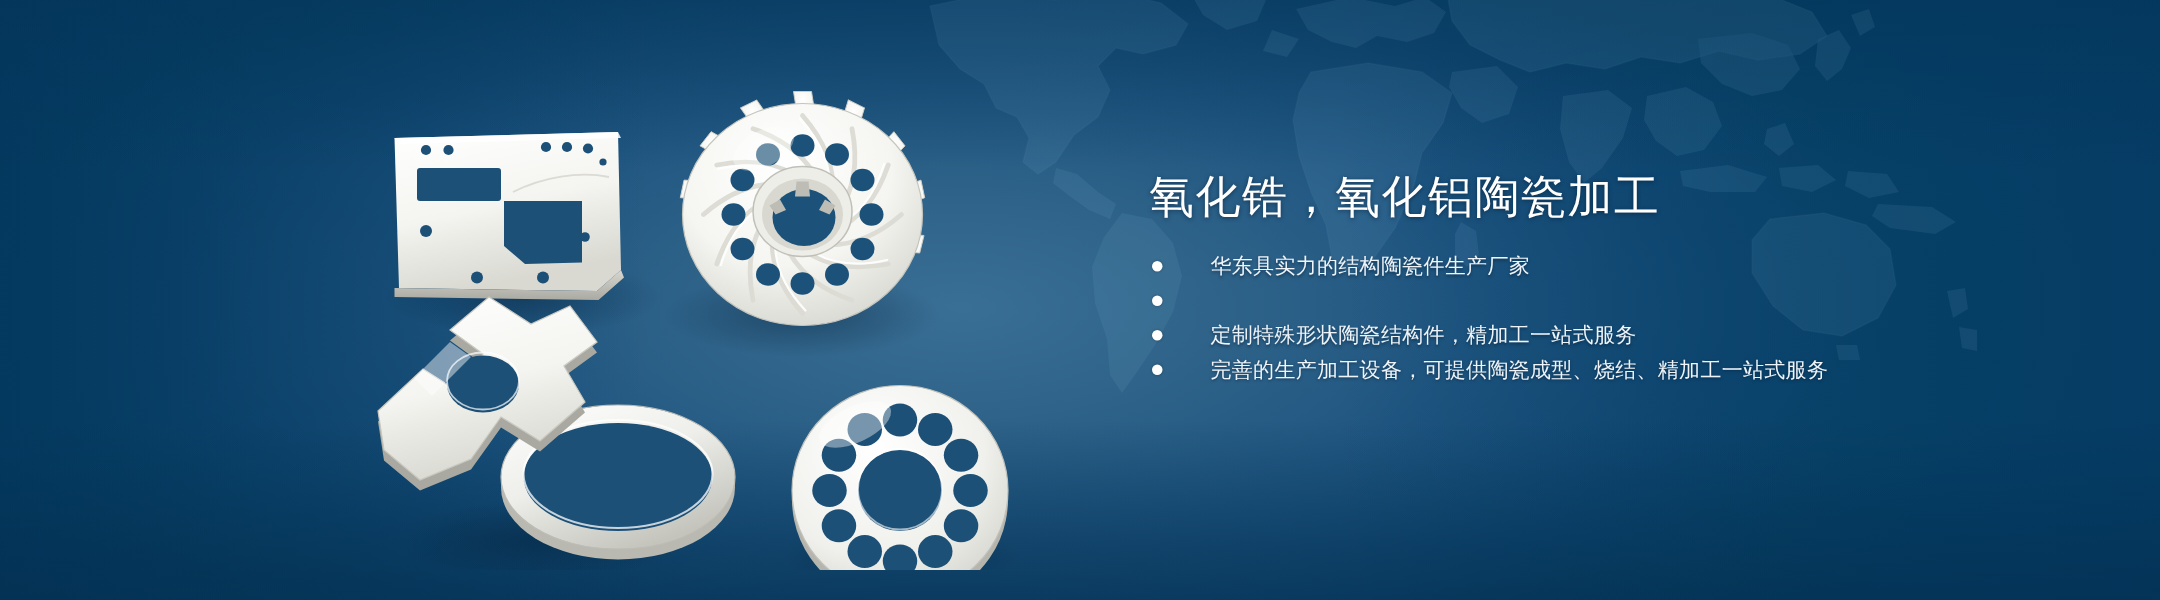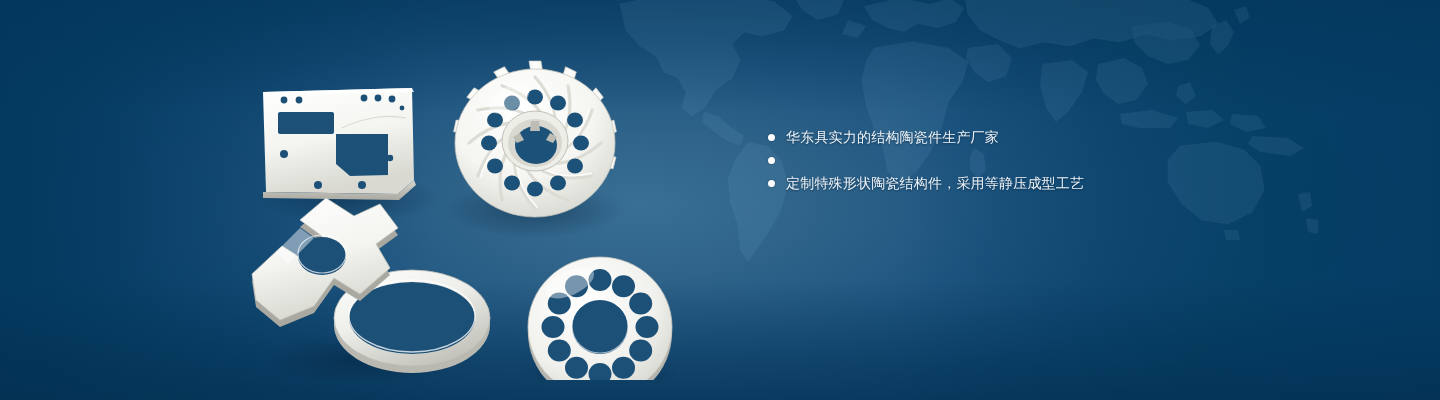--- a/index.html
+++ b/index.html
@@ -46,20 +46,21 @@
   .textblock{position:absolute;left:766px;top:112px;width:620px;}
   .headline{
     font-size:30px;line-height:40px;color:#ffffff;letter-spacing:1px;
     font-weight:400;white-space:nowrap;
     text-shadow:0 1px 3px rgba(0,20,40,.55);
   }
   .bullets{margin-top:14px;}
   .bullet-row{
     display:flex;align-items:center;height:22px;margin-bottom:1px;
     white-space:nowrap;
+    gap:21px;
   }
   .dot{
     width:7px;height:7px;border-radius:50%;background:#ffffff;
     flex:0 0 auto;margin-right:11px;margin-left:2px;
     box-shadow:0 0 2px rgba(0,0,0,.3);
   }
   .bullet-text{
     font-size:14px;line-height:20px;color:#eef4f9;letter-spacing:.2px;
     text-shadow:0 1px 2px rgba(0,20,40,.5);
   }
@@ -317,29 +318,34 @@
           <ellipse cx="-40.7" cy="-23.5" rx="11.5" ry="11"></ellipse>
           <ellipse cx="-23.5" cy="-40.7" rx="11.5" ry="11"></ellipse>
         </g>
 
         <ellipse cx="-30" cy="-44" rx="26" ry="12" fill="#ffffff" opacity=".4" transform="rotate(-25 -30 -44)"></ellipse>
       </g>
     </svg>
   </div>
 
   <div class="textblock">
+    <div class="headline">氧化锆，氧化铝陶瓷加工</div>
 
     <div class="bullets">
       <div class="bullet-row">
         <span class="dot"></span>
         <span class="bullet-text">华东具实力的结构陶瓷件生产厂家</span>
       </div>
       <div class="bullet-row">
         <span class="dot"></span>
       </div>
       <div class="bullet-row">
         <span class="dot"></span>
-        <span class="bullet-text">定制特殊形状陶瓷结构件，采用等静压成型工艺</span>
+        <span class="bullet-text">定制特殊形状陶瓷结构件，精加工一站式服务</span>
+      </div>
+      <div class="bullet-row">
+        <span class="dot"></span>
+        <span class="bullet-text">完善的生产加工设备，可提供陶瓷成型、烧结、精加工一站式服务</span>
       </div>
     </div>
   </div>
 
 </div>
 
 </body></html>

